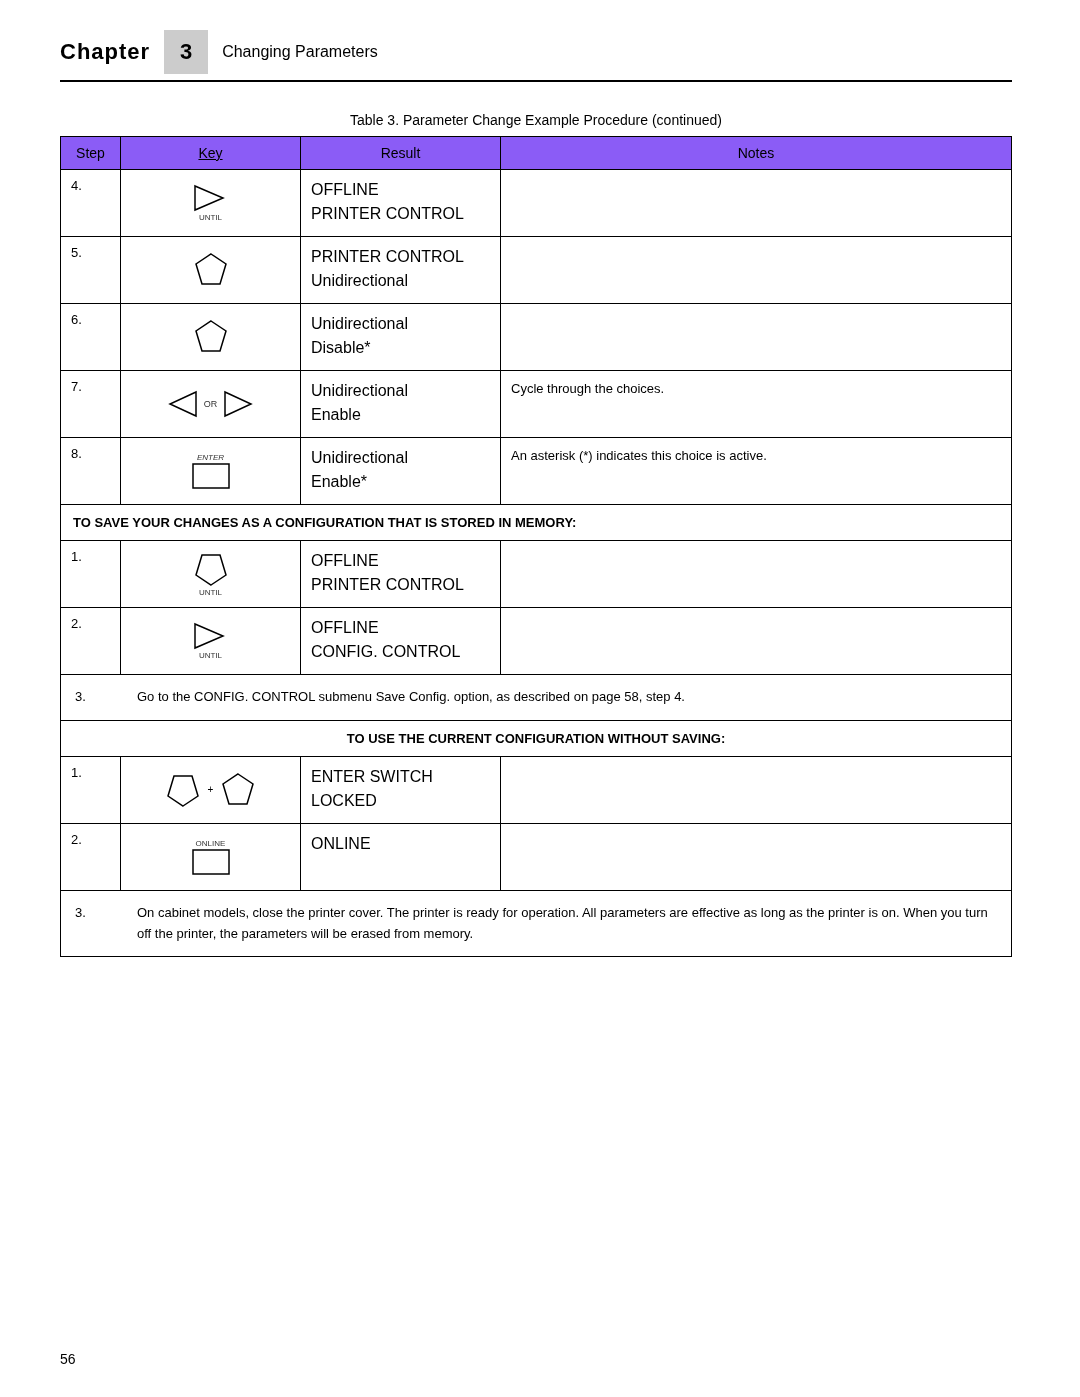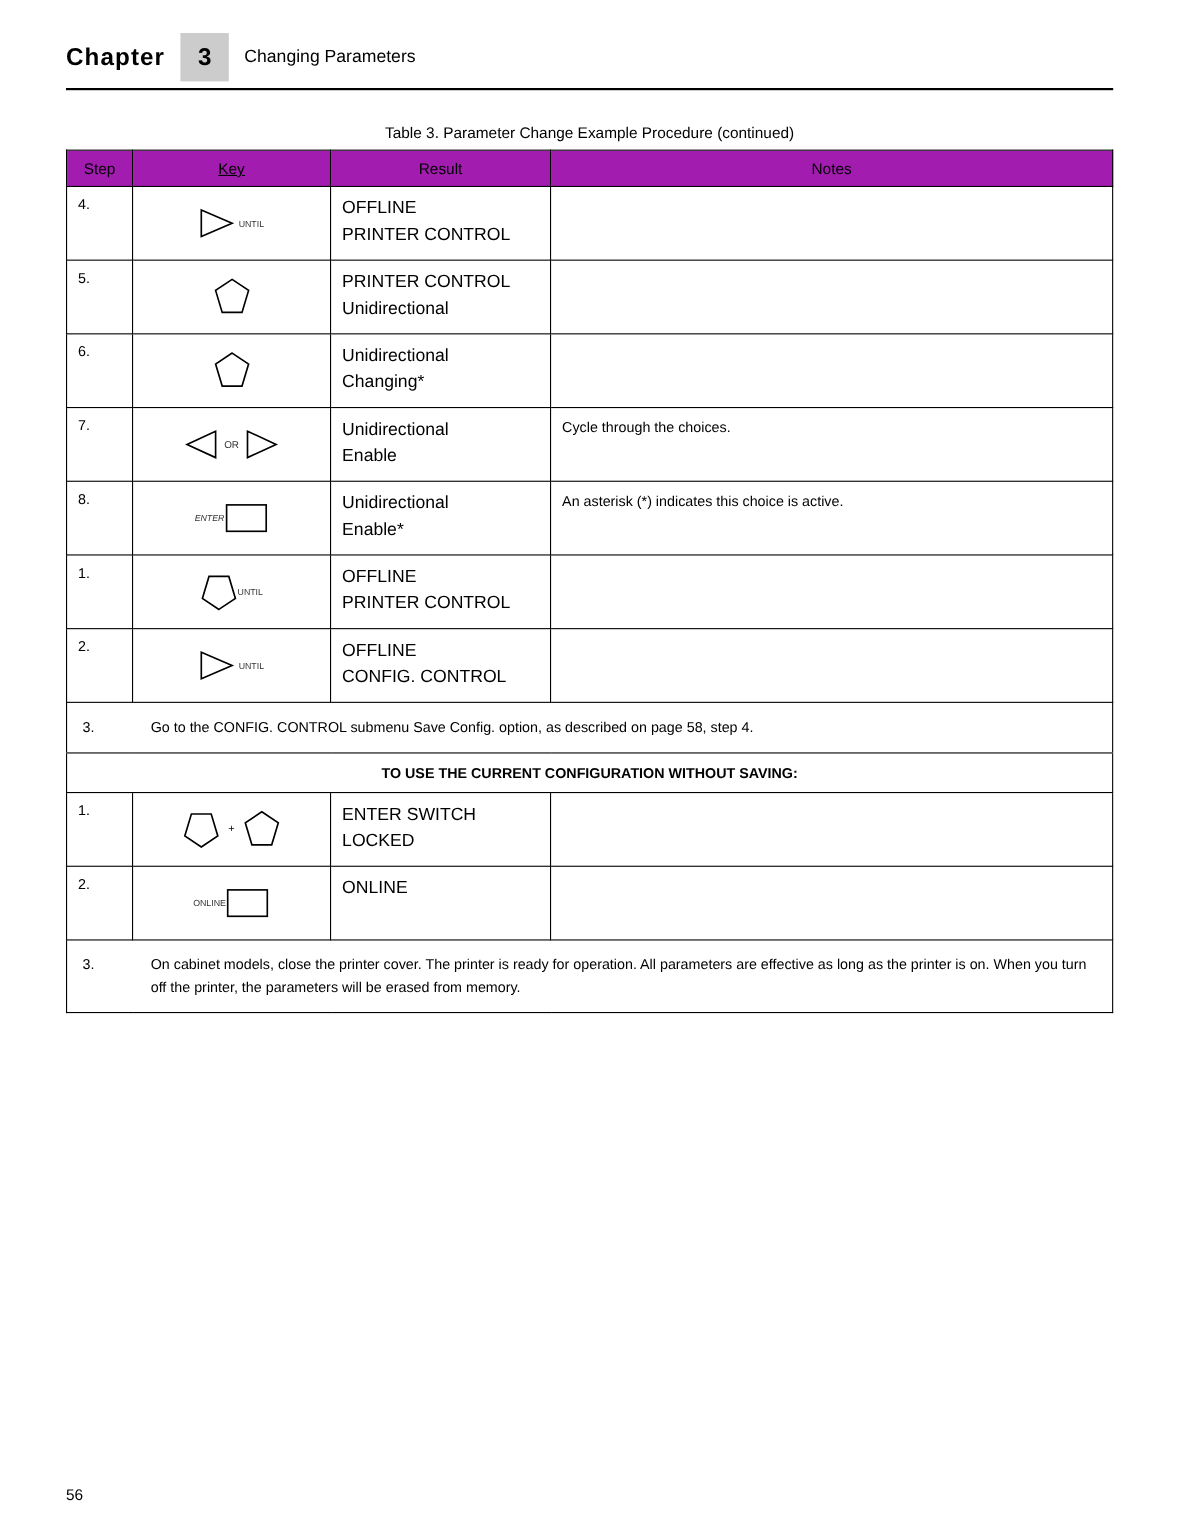--- a/index.html
+++ b/index.html
@@ -62,21 +62,21 @@
     }
     .main-table th, .main-table td {
       border: 1px solid #000;
       padding: 8px 10px;
       vertical-align: top;
     }
     .main-table thead th {
       text-align: center;
       font-weight: normal;
       font-size: 14px;
-      background: #a21caf;
+      background: #8b5cf6;
     }
     .col-step { width: 60px; }
     .col-key { width: 180px; text-decoration: underline; }
     .col-result { width: 200px; }
     .col-notes { width: auto; }
 
     
     .step-num {
       font-size: 13px;
       padding-top: 4px;
@@ -94,21 +94,21 @@
     .key-label {
       font-size: 8px;
       color: #333;
       text-align: center;
       display: block;
       margin-top: 1px;
     }
 
     .key-icon-wrapper {
       display: flex;
-      flex-direction: row;
+      flex-direction: column;
       align-items: center;
     }
 
     
     .result-box {
       font-size: 16px;
       line-height: 1.5;
     }
 
     
@@ -226,21 +226,21 @@
             <div class="key-icon-wrapper">
               <svg width="34" height="36" viewBox="0 0 34 36">
                 <polygon points="17,2 32,12 26,32 8,32 2,12" fill="none" stroke="#000" stroke-width="1.5"></polygon>
               </svg>
             </div>
           </div>
         </td>
         <td>
           <div class="result-box">
             <div>Unidirectional</div>
-            <div>Changing*</div>
+            <div>Disable*</div>
           </div>
         </td>
         <td></td>
       </tr>
 
       <tr>
         <td class="step-num">7.</td>
         <td>
           <div class="key-cell">
             <div class="key-icon-wrapper">
@@ -283,20 +283,25 @@
           <div class="result-box">
             <div>Unidirectional</div>
             <div>Enable*</div>
           </div>
         </td>
         <td>
           <span class="notes-text">An asterisk (*) indicates this choice is active.</span>
         </td>
       </tr>
 
+      <tr class="section-row">
+        <td colspan="4">
+          <strong>TO SAVE YOUR CHANGES AS A CONFIGURATION THAT IS STORED IN MEMORY:</strong>
+        </td>
+      </tr>
 
       <tr>
         <td class="step-num">1.</td>
         <td>
           <div class="key-cell">
             <div class="key-icon-wrapper">
               <svg width="34" height="36" viewBox="0 0 34 36">
                 <polygon points="17,34 32,24 26,4 8,4 2,24" fill="none" stroke="#000" stroke-width="1.5"></polygon>
               </svg>
               <span class="key-label">UNTIL</span>

